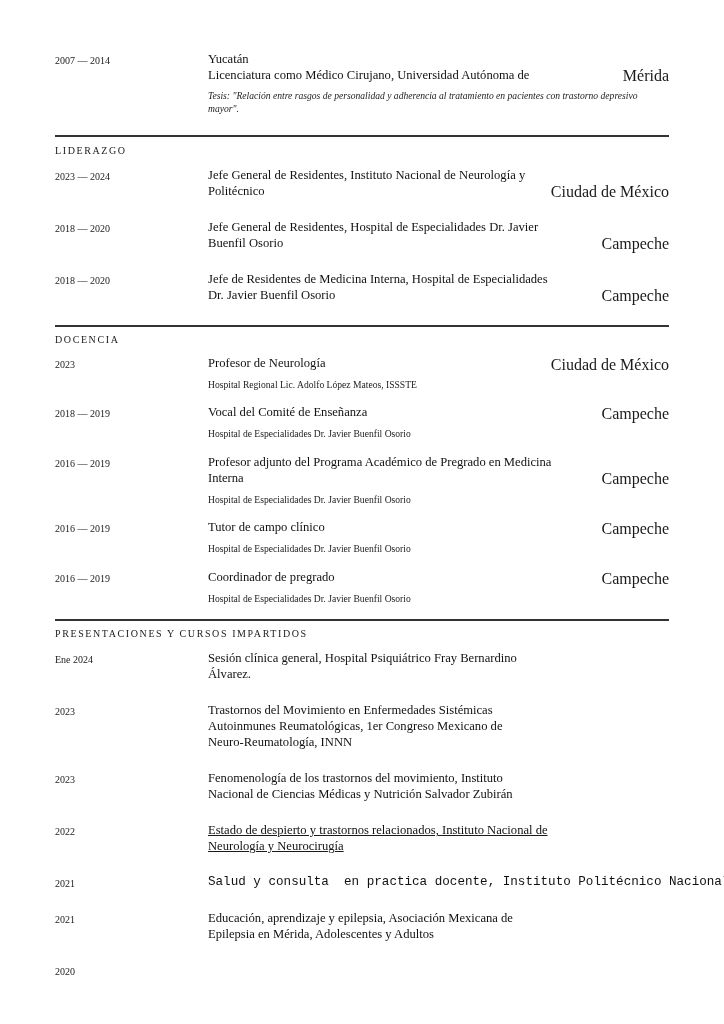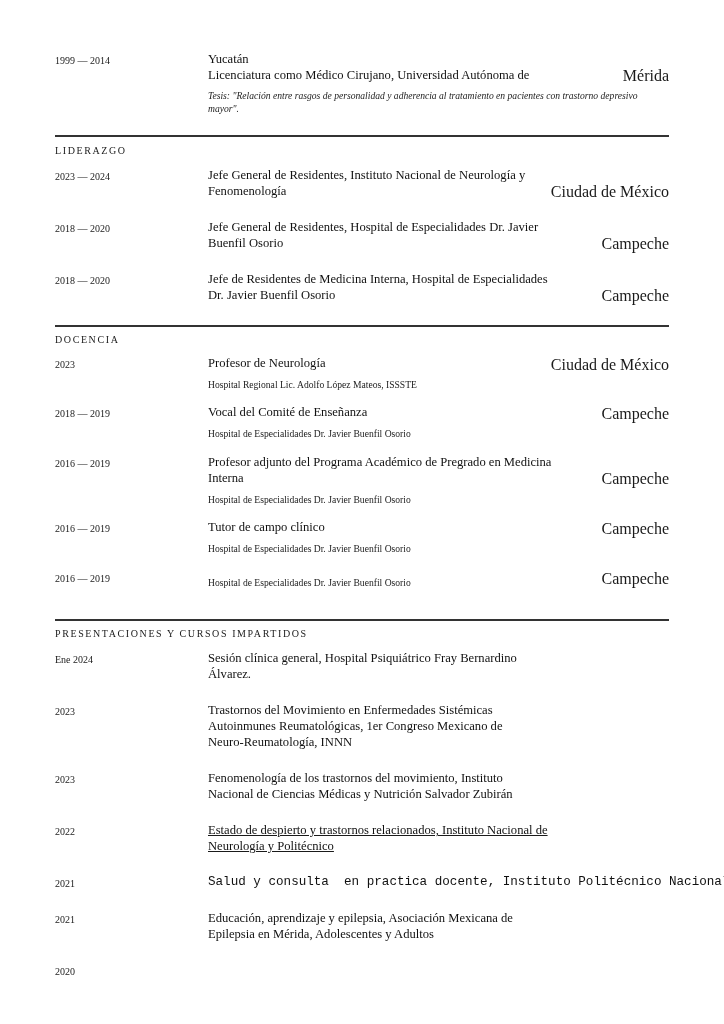--- a/index.html
+++ b/index.html
@@ -20,41 +20,41 @@
     position: absolute; left: 55px; font-size: 10px; letter-spacing: 1.6px;
     text-transform: uppercase; color: #1a1a1a;
   }
 </style>
 </head>
 <body>
 
 <div class="page">
 
   <div class="entry" style="top:54px;">
-    <div class="date">1999 — 2014</div>
+    <div class="date">2007 — 2014</div>
     <div class="main">
       <div class="title">
         <div>Yucatán</div>
         <div>Licenciatura como Médico Cirujano, Universidad Autónoma de</div>
       </div>
       <div class="sub italic">Tesis: "Relación entre rasgos de personalidad y adherencia al tratamiento en pacientes con trastorno depresivo mayor".</div>
     </div>
     <div class="loc" style="top:15px;">Mérida</div>
   </div>
 
   <div class="rule" style="top:135px;"></div>
 
   <div class="section-header" style="top:145px;">Liderazgo</div>
 
   <div class="entry" style="top:170px;">
     <div class="date">2023 — 2024</div>
     <div class="main">
       <div class="title">
         <div>Jefe General de Residentes, Instituto Nacional de Neurología y</div>
-        <div>Fenomenología</div>
+        <div>Politécnico</div>
       </div>
     </div>
     <div class="loc" style="top:15px;">Ciudad de México</div>
   </div>
 
   <div class="entry" style="top:222px;">
     <div class="date">2018 — 2020</div>
     <div class="main">
       <div class="title">
         <div>Jefe General de Residentes, Hospital de Especialidades Dr. Javier</div>
@@ -114,20 +114,21 @@
     <div class="main">
       <div class="title">Tutor de campo clínico</div>
       <div class="sub">Hospital de Especialidades Dr. Javier Buenfil Osorio</div>
     </div>
     <div class="loc" style="top:0px;">Campeche</div>
   </div>
 
   <div class="entry" style="top:572px;">
     <div class="date">2016 — 2019</div>
     <div class="main">
+      <div class="title">Coordinador de pregrado</div>
       <div class="sub">Hospital de Especialidades Dr. Javier Buenfil Osorio</div>
     </div>
     <div class="loc" style="top:0px;">Campeche</div>
   </div>
 
   <div class="rule" style="top:619px;"></div>
 
   <div class="section-header" style="top:628px;">Presentaciones y cursos impartidos</div>
 
   <div class="entry" style="top:653px;">
@@ -159,21 +160,21 @@
         <div>Nacional de Ciencias Médicas y Nutrición Salvador Zubirán</div>
       </div>
     </div>
   </div>
 
   <div class="entry" style="top:825px;">
     <div class="date">2022</div>
     <div class="main" style="width:380px;text-decoration:underline;">
       <div class="title">
         <div>Estado de despierto y trastornos relacionados, Instituto Nacional de</div>
-        <div>Neurología y Politécnico</div>
+        <div>Neurología y Neurocirugía</div>
       </div>
     </div>
   </div>
 
   <div class="entry" style="top:877px;">
     <div class="date">2021</div>
     <div class="main" style="width:400px;">
       <div class="title">
         <div style="white-space:pre;font-family:Liberation Mono, monospace;">Salud y consulta  en practica docente, Instituto Politécnico Nacional</div>
       </div>

